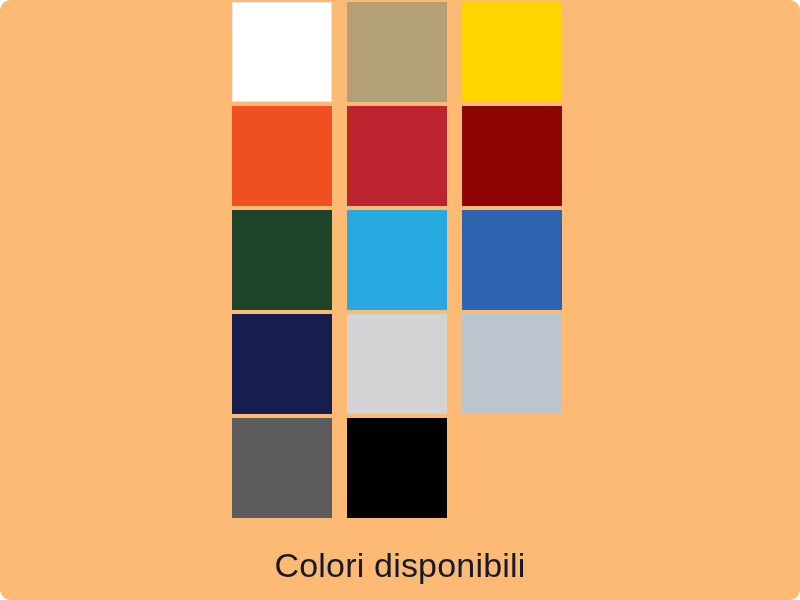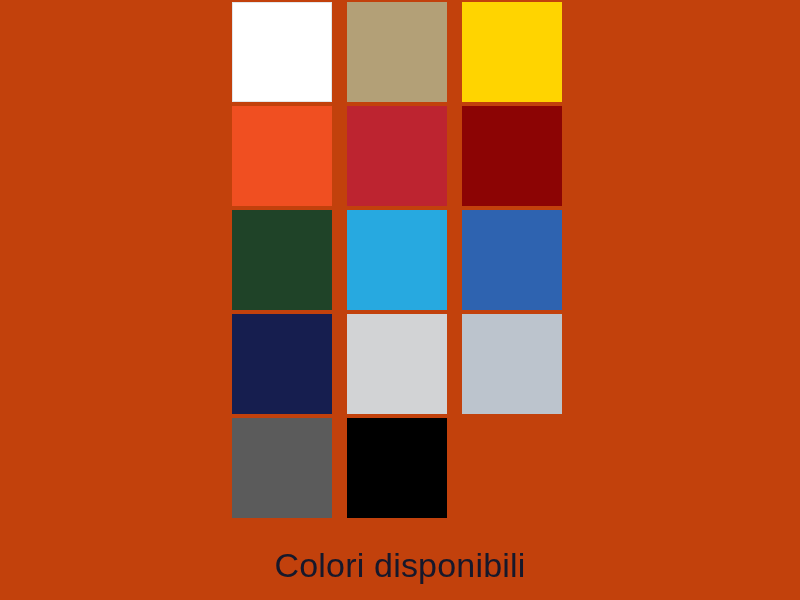--- a/index.html
+++ b/index.html
@@ -12,21 +12,22 @@
     height: 600px;
     background: #ffffff;
     font-family: "Liberation Sans", sans-serif;
     overflow: hidden;
   }
 
   #page {
     position: relative;
     width: 800px;
     height: 600px;
-    background: #c2410c;
+    background: #fdba74;
+    border-radius: 11px;
   }
 
   
   .swatch-grid {
     position: absolute;
     left: 232px;
     top: 2px;
     width: 330px;
     display: grid;
     grid-template-columns: 100px 100px 100px;

